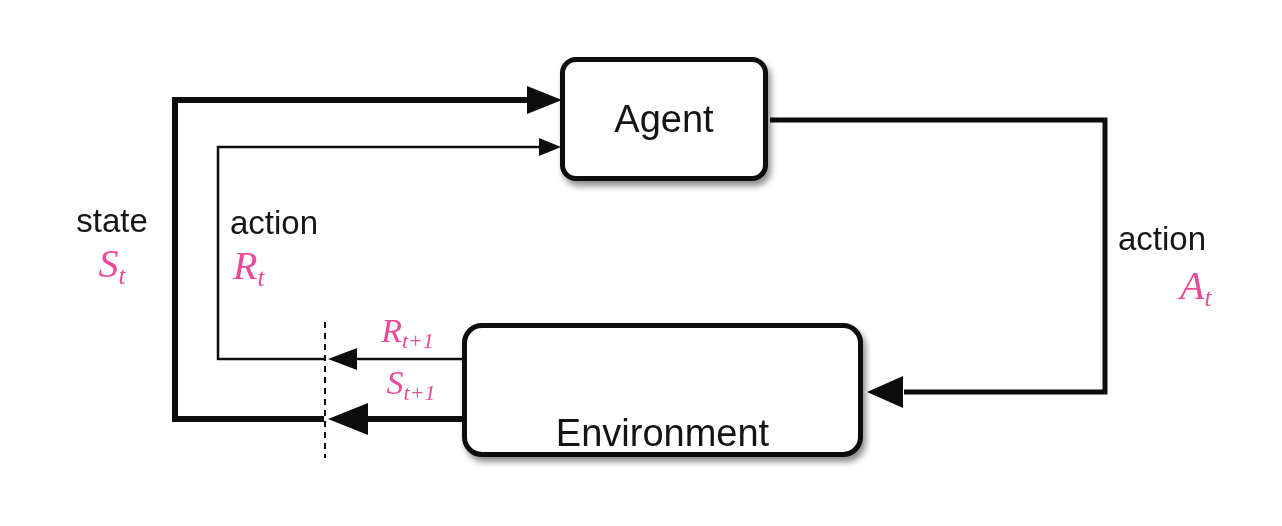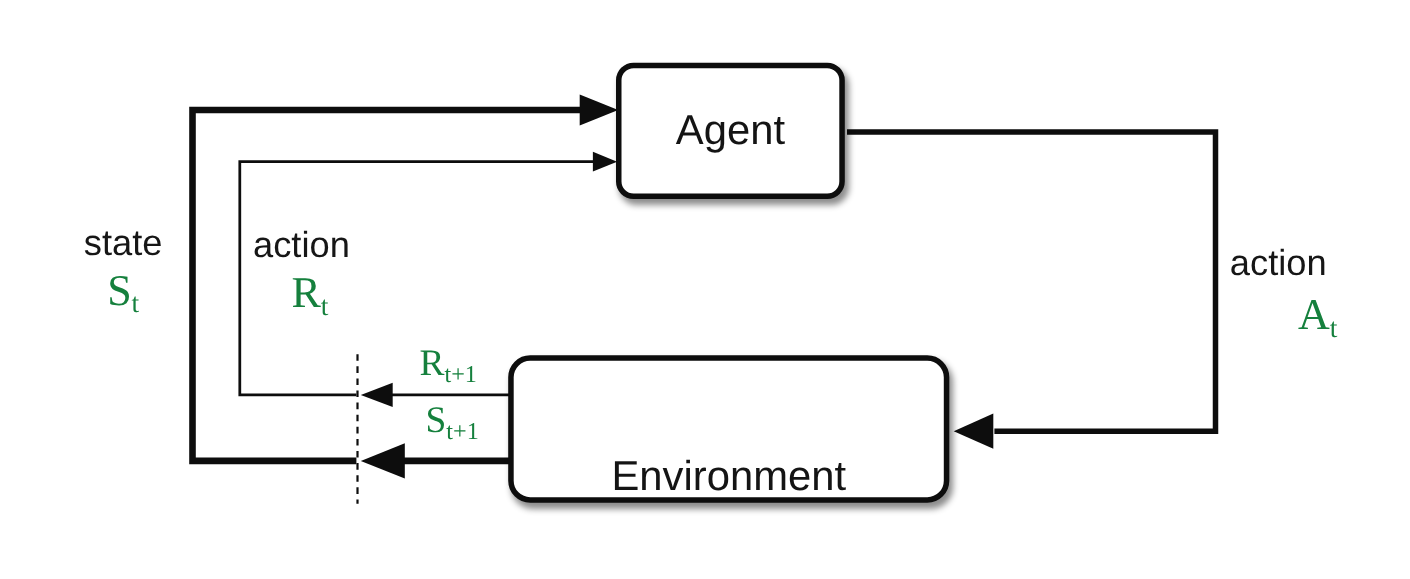--- a/index.html
+++ b/index.html
@@ -52,32 +52,33 @@
   .signal-word {
     position: absolute;
     font-size: 33px;
     color: #161616;
     line-height: 1;
     white-space: nowrap;
   }
   .math {
     position: absolute;
     font-family: "Liberation Serif", serif;
-    color: #15803d;
+    font-style: italic;
+    color: #ec4899;
     line-height: 1;
     white-space: nowrap;
   }
   .math .sym { font-size: 40px; }
   .math .sub { font-size: 25px; vertical-align: -0.28em; }
   .math.small .sym { font-size: 34px; }
   .math.small .sub { font-size: 22px; vertical-align: -0.28em; }
   #state-word   { left: 52px;  top: 204px; width: 120px; text-align: center; }
   #state-sym    { left: 52px;  top: 244px; width: 120px; text-align: center; }
   #reward-word  { left: 230px; top: 206px; }
-  #reward-sym   { left: 233px; top: 246px; margin-left: 32px; }
+  #reward-sym   { left: 233px; top: 246px; }
   #action-word  { left: 1118px; top: 222px; }
   #action-sym   { left: 1180px; top: 266px; }
   #next-reward-sym { left: 355px; top: 314px; width: 105px; text-align: center; }
   #next-state-sym  { left: 357px; top: 366px; width: 108px; text-align: center; }
 </style>
 </head>
 <body>
 
 <div id="canvas">
 

